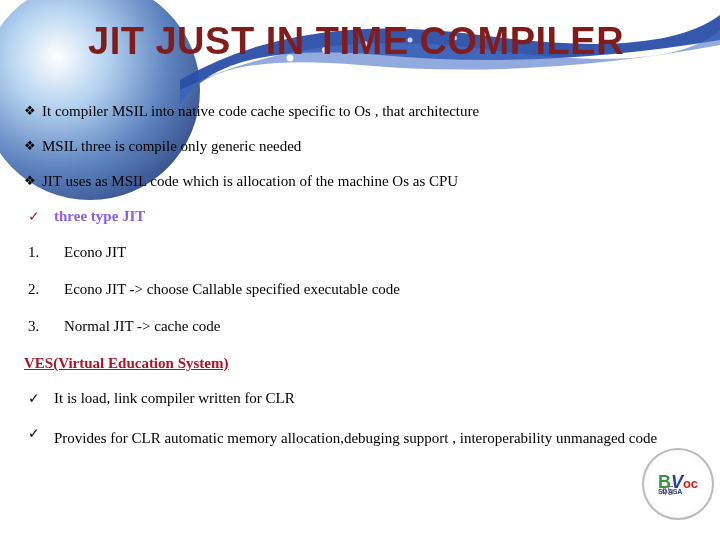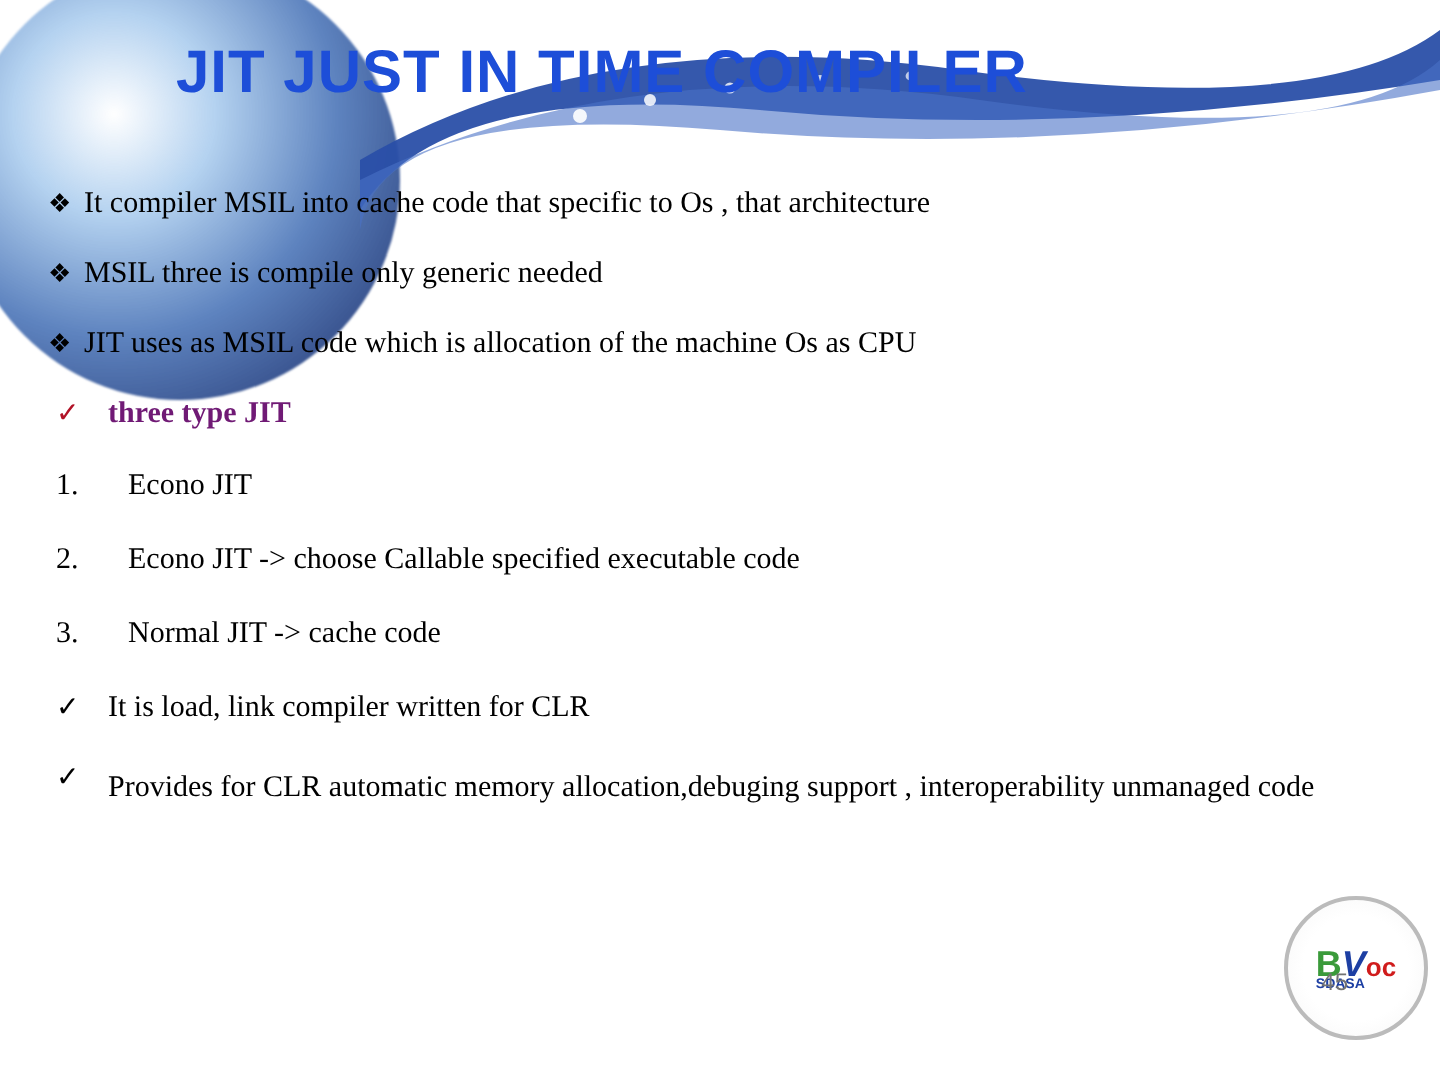--- a/index.html
+++ b/index.html
@@ -31,22 +31,22 @@
     z-index: 0;
   }
   .header {
     position: relative;
     z-index: 2;
     padding: 20px 0 0 88px;
   }
   .title {
     font-family: "Arial Black", Arial, sans-serif;
     font-weight: 900;
-    font-size: 30px;
-    color: #1d4ed8;
+    font-size: 38px;
+    color: #7f1d1d;
     letter-spacing: 0.5px;
   }
   .content {
     position: relative;
     z-index: 2;
     padding: 38px 28px 0 24px;
     font-size: 15px;
     line-height: 1.4;
     color: #000;
   }
@@ -67,21 +67,21 @@
     flex: 0 0 18px;
     font-size: 14px;
     color: #000;
     line-height: 1.55;
   }
   .bullet-check.red { color: #b11226; }
   .line.indent { padding-left: 4px; }
   .line.indent .txt { padding-left: 8px; }
   .txt { flex: 1; }
   .txt.bold { font-weight: bold; }
-  .txt.red { color: #701a75; }
+  .txt.red { color: #8b5cf6; }
   .heading-red {
     font-weight: bold;
     color: #b11226;
     text-decoration: underline;
     margin: 4px 0 14px 0;
     font-size: 15px;
   }
   .numlist .line { margin-bottom: 16px; }
   .num { width: 28px; flex: 0 0 28px; }
   .provides .txt {
@@ -153,21 +153,21 @@
 </svg>
 
 <div class="header">
   <div class="title">JIT JUST IN  TIME COMPILER</div>
 </div>
 
 <div class="content">
 
   <div class="line">
     <span class="bullet-diamond">❖</span>
-    <span class="txt">It compiler MSIL into cache  code that  specific to Os , that  architecture</span>
+    <span class="txt">It compiler MSIL into native  code cache  specific to Os , that  architecture</span>
   </div>
   <div class="line">
     <span class="bullet-diamond">❖</span>
     <span class="txt">MSIL three is compile only generic needed</span>
   </div>
   <div class="line">
     <span class="bullet-diamond">❖</span>
     <span class="txt">JIT uses as MSIL code which is allocation of the machine Os as CPU</span>
   </div>
 
@@ -184,20 +184,21 @@
     <div class="line indent">
       <span class="num">2.</span>
       <span class="txt">Econo JIT -&gt; choose Callable specified executable code</span>
     </div>
     <div class="line indent">
       <span class="num">3.</span>
       <span class="txt">Normal JIT -&gt; cache code</span>
     </div>
   </div>
 
+  <div class="heading-red">VES(Virtual Education System)</div>
 
   <div class="line indent">
     <span class="bullet-check">✓</span>
     <span class="txt">It is load, link compiler written for CLR</span>
   </div>
   <div class="line indent provides" style="margin-bottom:0; line-height:2.0;">
     <span class="bullet-check">✓</span>
     <span class="txt">Provides for CLR automatic memory allocation,debuging support , interoperability unmanaged code</span>
   </div>
 

